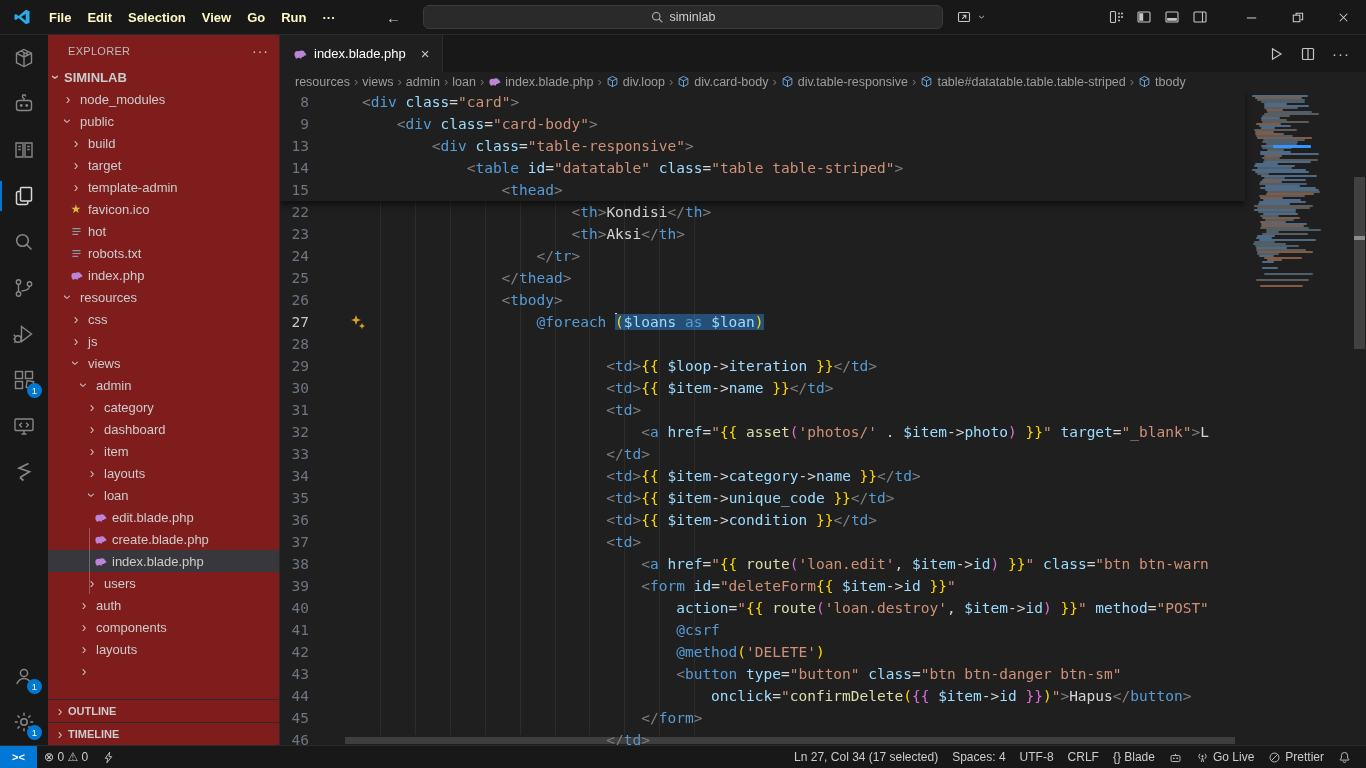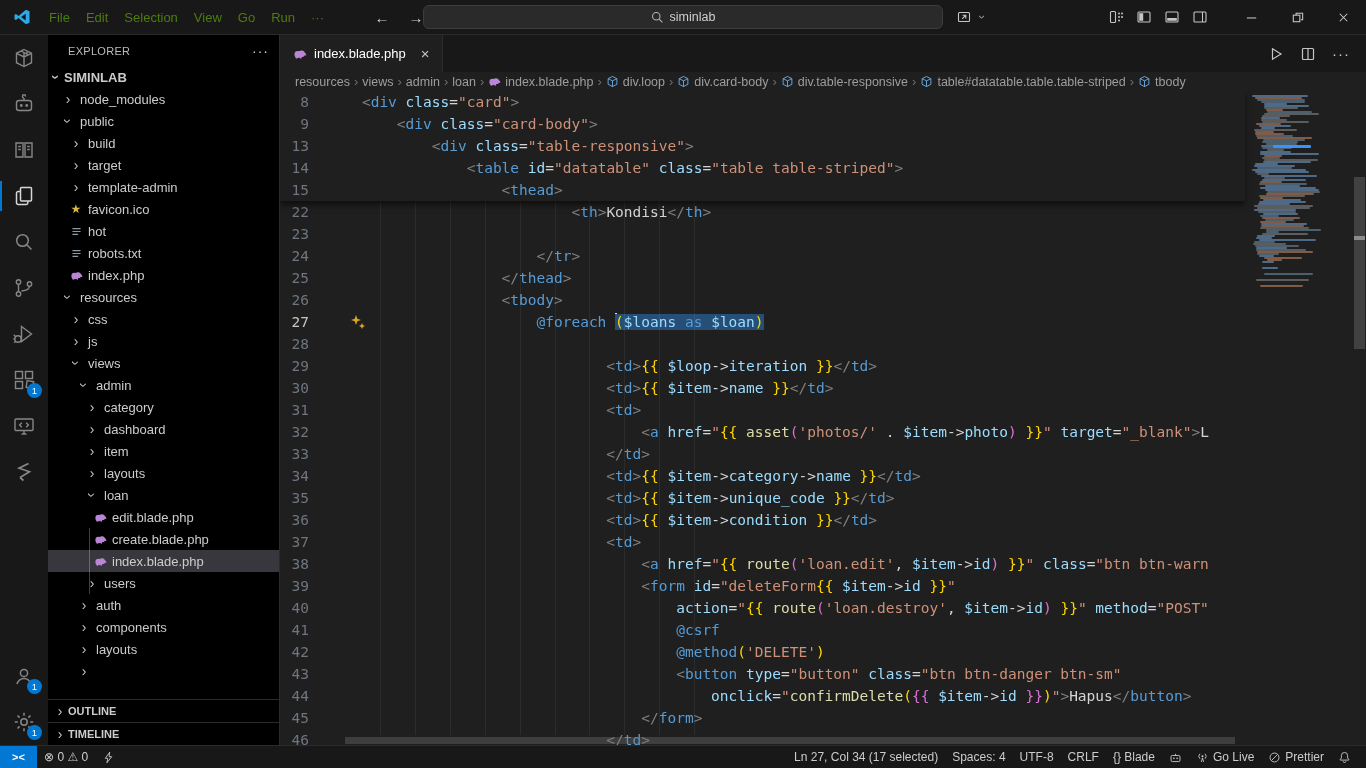--- a/index.html
+++ b/index.html
@@ -5,21 +5,21 @@
   *{margin:0;padding:0;box-sizing:border-box;}
   html,body{width:1366px;height:768px;overflow:hidden;background:#1f1f1f;
     font-family:"Liberation Sans",sans-serif;color:#cccccc;-webkit-font-smoothing:antialiased;}
   svg{display:block;}
   .ic svg{width:100%;height:100%;}
 
   
   #titlebar{height:35px;background:#181818;border-bottom:1px solid #2b2b2b;
     display:flex;align-items:center;position:relative;font-size:13px;}
   #vslogo{width:18px;height:18px;margin:0 10px 0 13px;}
-  .menu-item{padding:3px 8px;border-radius:5px;color:#4d7c0f;cursor:default;}
+  .menu-item{padding:3px 8px;border-radius:5px;color:#fef9c3;cursor:default;font-weight:bold;}
   #nav-arrows{display:flex;gap:14px;margin-left:40px;font-size:15px;color:#cccccc;}
   .navarrow{width:20px;text-align:center;}
   #searchbox{position:absolute;left:50%;top:5px;transform:translateX(-50%);width:520px;height:24px;
     background:#2a2a2a;border:1px solid #3c3c3c;border-radius:6px;display:flex;align-items:center;
     justify-content:center;gap:6px;color:#cfcfcf;font-size:12.5px;}
   #searchbox .ic{width:13px;height:13px;color:#b6b6b6;}
   #tb-right{margin-left:auto;display:flex;align-items:center;}
   .tb-icon{width:28px;height:26px;display:flex;align-items:center;justify-content:center;color:#c5c5c5;}
   .tb-icon svg{width:16px;height:16px;}
   #layout-dd{display:flex;align-items:center;margin-right:118px;color:#c5c5c5;}
@@ -36,21 +36,21 @@
   .ab-item{width:48px;height:46px;display:flex;align-items:center;justify-content:center;
     color:#868686;position:relative;cursor:pointer;}
   .ab-item svg{width:24px;height:24px;}
   .ab-item.active{color:#d7d7d7;}
   .ab-item.active::before{content:"";position:absolute;left:0;top:8px;bottom:8px;width:2px;background:#0078d4;}
   .badge{position:absolute;right:6px;bottom:5px;min-width:15px;height:15px;border-radius:8px;background:#0078d4;
     color:#ffffff;font-size:9.5px;display:flex;align-items:center;justify-content:center;padding:0 3px;}
   #ab-spacer{flex:1;}
 
   
-  #sidebar{width:232px;background:#000000;border-right:1px solid #2b2b2b;display:flex;
+  #sidebar{width:232px;background:#7f1d1d;border-right:1px solid #2b2b2b;display:flex;
     flex-direction:column;font-size:13px;overflow:hidden;}
   #sb-header{height:31px;flex:none;display:flex;align-items:center;padding:0 10px 0 20px;
     color:#bbbbbb;font-size:11px;letter-spacing:.3px;}
   #sb-more{margin-left:auto;font-size:14px;letter-spacing:1px;color:#cccccc;}
   #project-row{height:22px;flex:none;display:flex;align-items:center;font-weight:700;color:#cccccc;}
   #tree{flex:1;overflow:hidden;position:relative;}
   .trow{height:22px;display:flex;align-items:center;white-space:nowrap;color:#cccccc;cursor:pointer;}
   .trow.sel{background:#37373d;}
   .chev{width:16px;flex:none;text-align:center;color:#c5c5c5;font-size:14px;line-height:14px;}
   .chev.open{transform:rotate(90deg);}
@@ -573,21 +573,21 @@
           <div class="iguide" style="left: 204.68px;"></div>
           <div class="iguide" style="left: 239.6px;"></div>
           <div class="iguide" style="left: 274.52px;"></div>
           <div class="iguide" style="left: 309.44px;"></div>
           <div class="iguide" style="left: 344.36px;"></div>
           <div class="iguide" style="left: 379.28px;"></div>
           <div class="iguide" style="left: 414.2px;"></div>
         </div>
       <div id="codelines">
           <div class="cl"><span class="ln">22</span><span class="lc"><span class="tk-x">                            </span><span class="tk-p">&lt;</span><span class="tk-t">th</span><span class="tk-p">&gt;</span><span class="tk-x">Kondisi</span><span class="tk-p">&lt;/</span><span class="tk-t">th</span><span class="tk-p">&gt;</span></span></div>
-          <div class="cl"><span class="ln">23</span></div>
+          <div class="cl"><span class="ln">23</span><span class="lc"><span class="tk-x">                            </span><span class="tk-p">&lt;</span><span class="tk-t">th</span><span class="tk-p">&gt;</span><span class="tk-x">Aksi</span><span class="tk-p">&lt;/</span><span class="tk-t">th</span><span class="tk-p">&gt;</span></span></div>
           <div class="cl"><span class="ln">24</span><span class="lc"><span class="tk-x">                        </span><span class="tk-p">&lt;/</span><span class="tk-t">tr</span><span class="tk-p">&gt;</span></span></div>
           <div class="cl"><span class="ln">25</span><span class="lc"><span class="tk-x">                    </span><span class="tk-p">&lt;/</span><span class="tk-t">thead</span><span class="tk-p">&gt;</span></span></div>
           <div class="cl"><span class="ln">26</span><span class="lc"><span class="tk-x">                    </span><span class="tk-p">&lt;</span><span class="tk-t">tbody</span><span class="tk-p">&gt;</span></span></div>
           <div class="cl"><span class="ln active">27</span><span class="lc"><span class="tk-x">                        </span><span class="tk-k">@foreach</span><span class="tk-x"> </span><span class="cursor"></span><span class="tk-g seltx">(</span><span class="tk-v seltx">$loans</span><span class="tk-x seltx"> </span><span class="tk-k seltx">as</span><span class="tk-x seltx"> </span><span class="tk-v seltx">$loan</span><span class="tk-g seltx">)</span></span><span class="spark ic"><svg viewBox="0 0 16 16" fill="#dca521">
                 <path d="M6 1l1.3 3.7L11 6 7.3 7.3 6 11 4.7 7.3 1 6l3.7-1.3z"></path>
                 <path d="M12 9l.9 2.1L15 12l-2.1.9L12 15l-.9-2.1L9 12l2.1-.9z"></path>
               </svg></span></div>
           <div class="cl"><span class="ln">28</span></div>
           <div class="cl"><span class="ln">29</span><span class="lc"><span class="tk-x">                                </span><span class="tk-p">&lt;</span><span class="tk-t">td</span><span class="tk-p">&gt;</span><span class="tk-g">{{</span><span class="tk-x"> </span><span class="tk-v">$loop</span><span class="tk-o">-&gt;</span><span class="tk-v">iteration</span><span class="tk-x"> </span><span class="tk-g">}}</span><span class="tk-p">&lt;/</span><span class="tk-t">td</span><span class="tk-p">&gt;</span></span></div>
           <div class="cl"><span class="ln">30</span><span class="lc"><span class="tk-x">                                </span><span class="tk-p">&lt;</span><span class="tk-t">td</span><span class="tk-p">&gt;</span><span class="tk-g">{{</span><span class="tk-x"> </span><span class="tk-v">$item</span><span class="tk-o">-&gt;</span><span class="tk-v">name</span><span class="tk-x"> </span><span class="tk-g">}}</span><span class="tk-p">&lt;/</span><span class="tk-t">td</span><span class="tk-p">&gt;</span></span></div>

